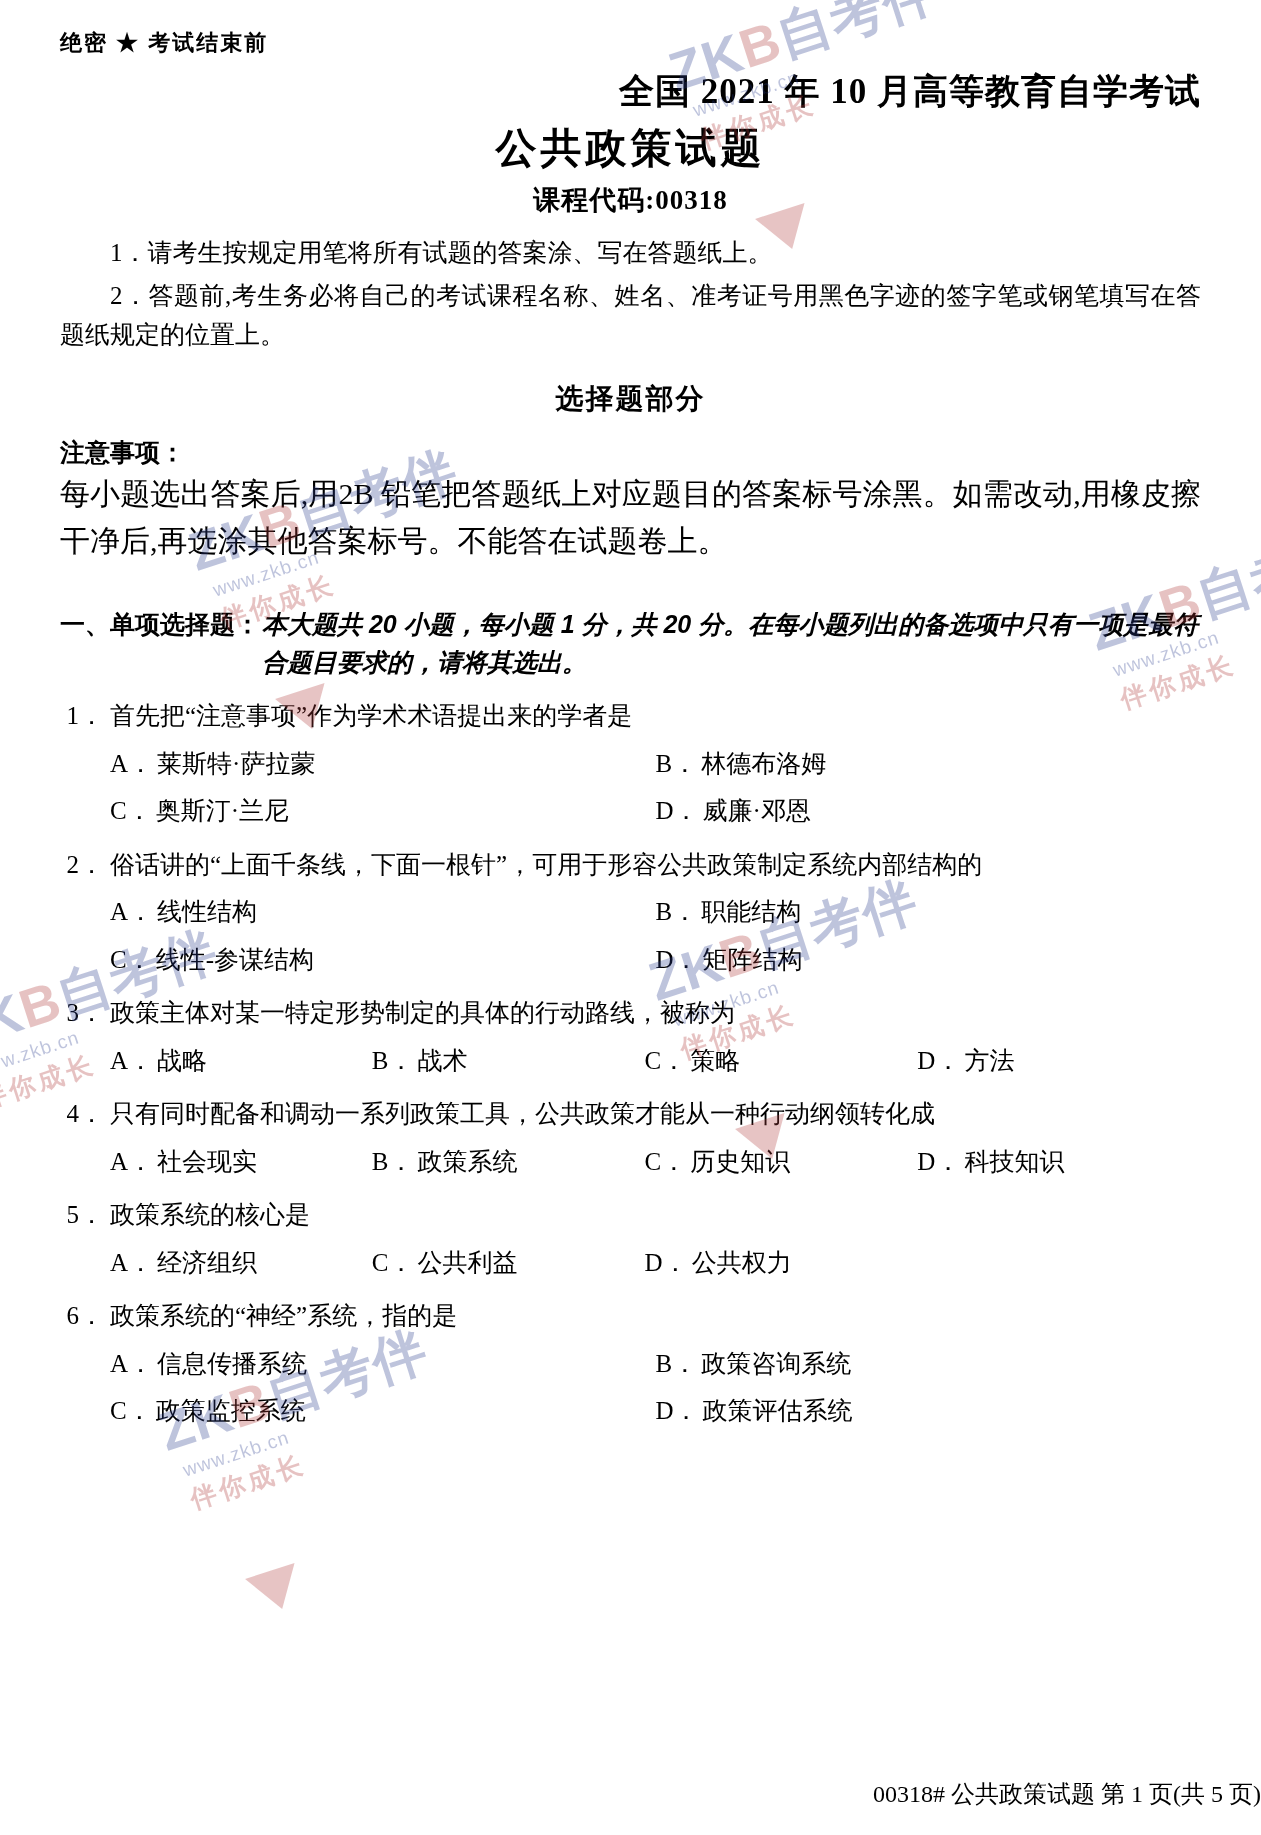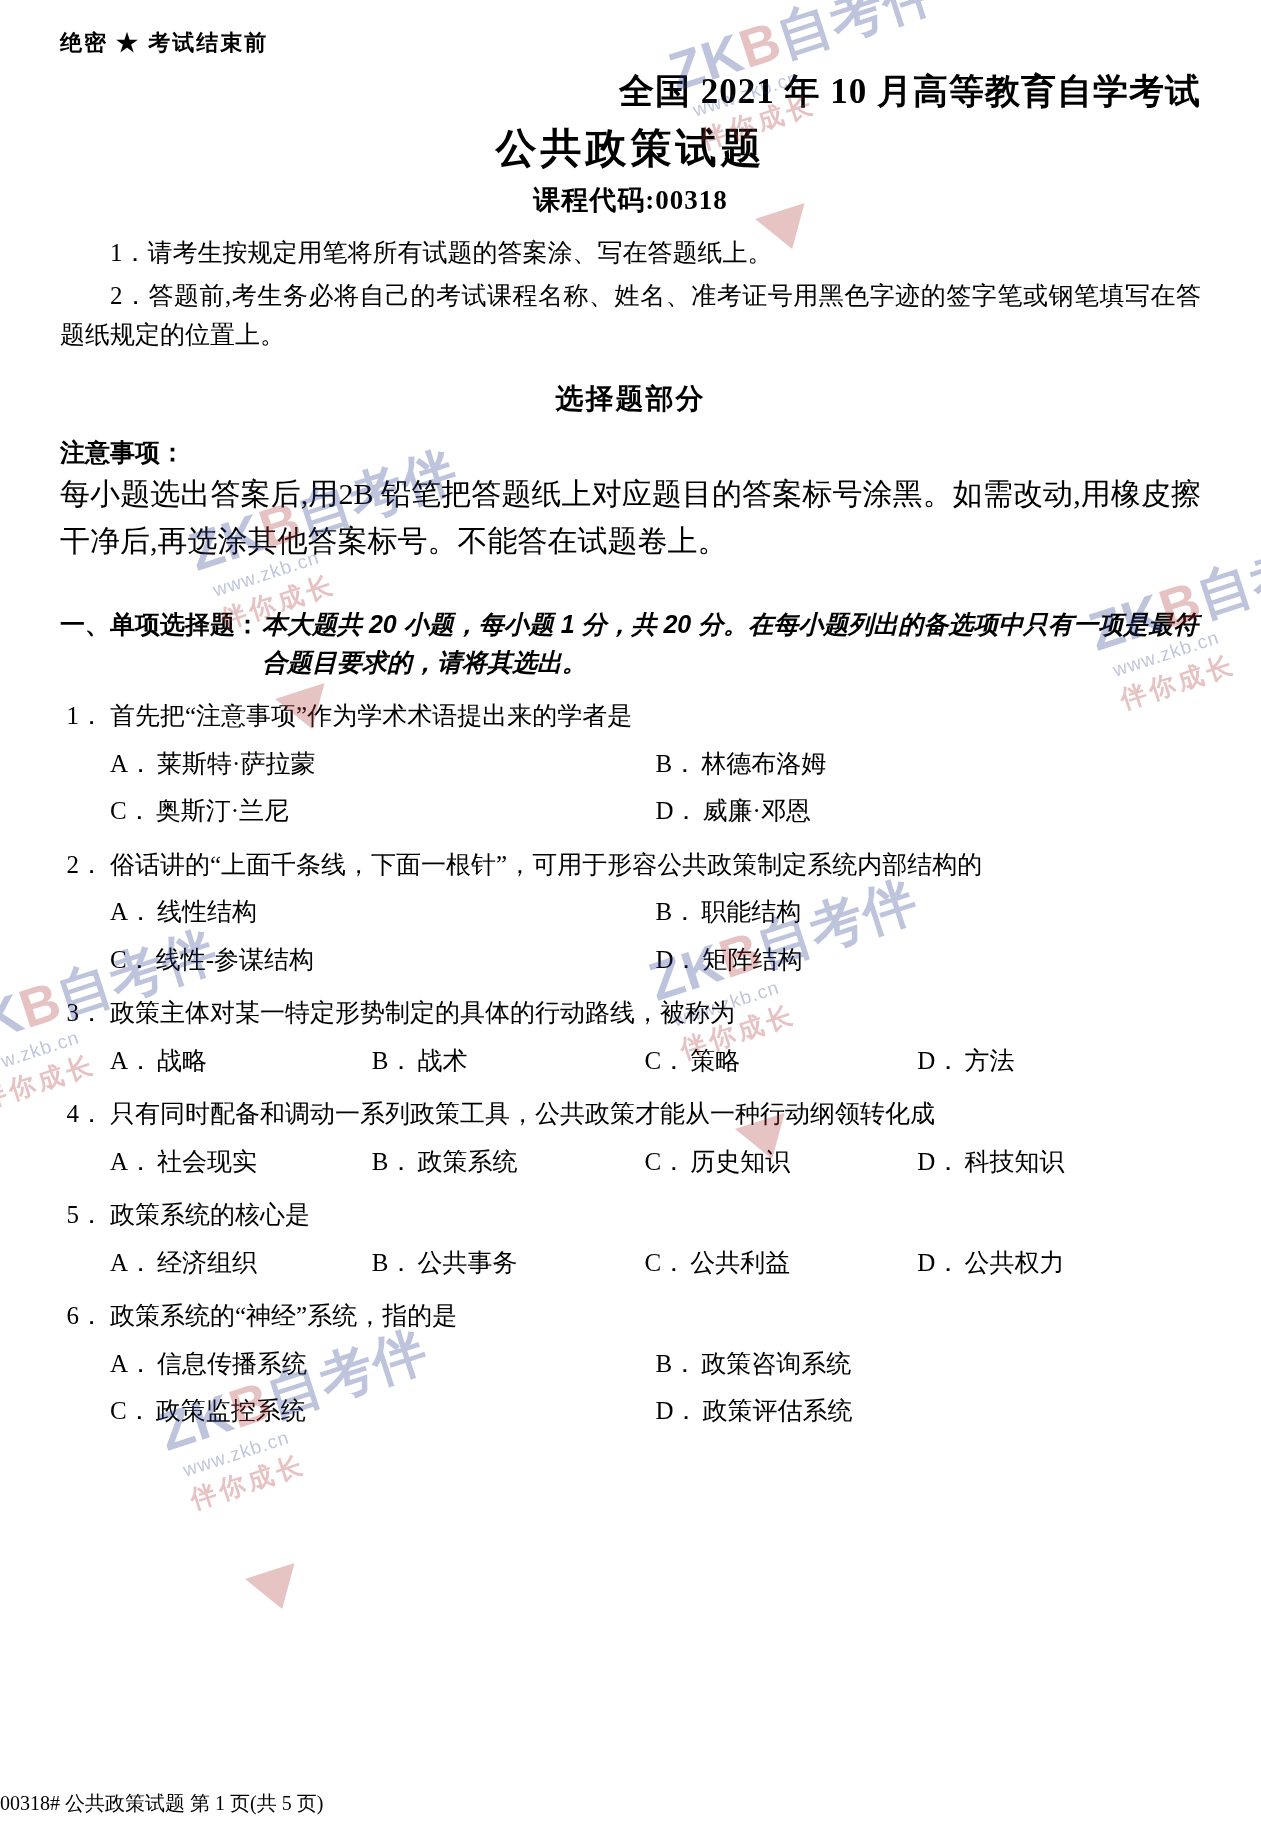--- a/index.html
+++ b/index.html
@@ -172,25 +172,25 @@
   .opts.two > .opt { width: 50%; }
   .opts.four > .opt { width: 25%; }
   .opts.four.w2 > .opt:nth-child(1) { width: 24%; }
   .opts.four.w2 > .opt:nth-child(2) { width: 25%; }
   .opts.four.w2 > .opt:nth-child(3) { width: 25%; }
   .opt { white-space: nowrap; }
   .opt .lab { margin-right: 4px; }
 
   .footer {
     position: absolute;
-    bottom: 18px;
+    bottom: 25px;
     left: 0;
     width: 100%;
-    text-align: left;
-    font-size: 20px;
+    text-align: right;
+    font-size: 24px;
   }
 </style>
 </head>
 <body>
 
 <div class="page">
 
   <div class="wm-layer">
     <div class="wm" style="left:660px; top:40px; transform: rotate(-18deg);">
       <span class="zk">ZK</span><span class="kb">B</span><span class="zk">自考伴</span>
@@ -309,21 +309,20 @@
     </div>
   </div>
 
   <div class="q">
     <div class="stem">
       <span class="num">5．</span>
       <span class="text">政策系统的核心是</span>
     </div>
     <div class="opts four w2">
       <div class="opt"><span class="lab">A．</span><span>经济组织</span></div>
-      <div class="opt"><span class="lab">B．</span><span>公共事务</span></div>
       <div class="opt"><span class="lab">C．</span><span>公共利益</span></div>
       <div class="opt"><span class="lab">D．</span><span>公共权力</span></div>
     </div>
   </div>
 
   <div class="q">
     <div class="stem">
       <span class="num">6．</span>
       <span class="text">政策系统的“神经”系统，指的是</span>
     </div>

